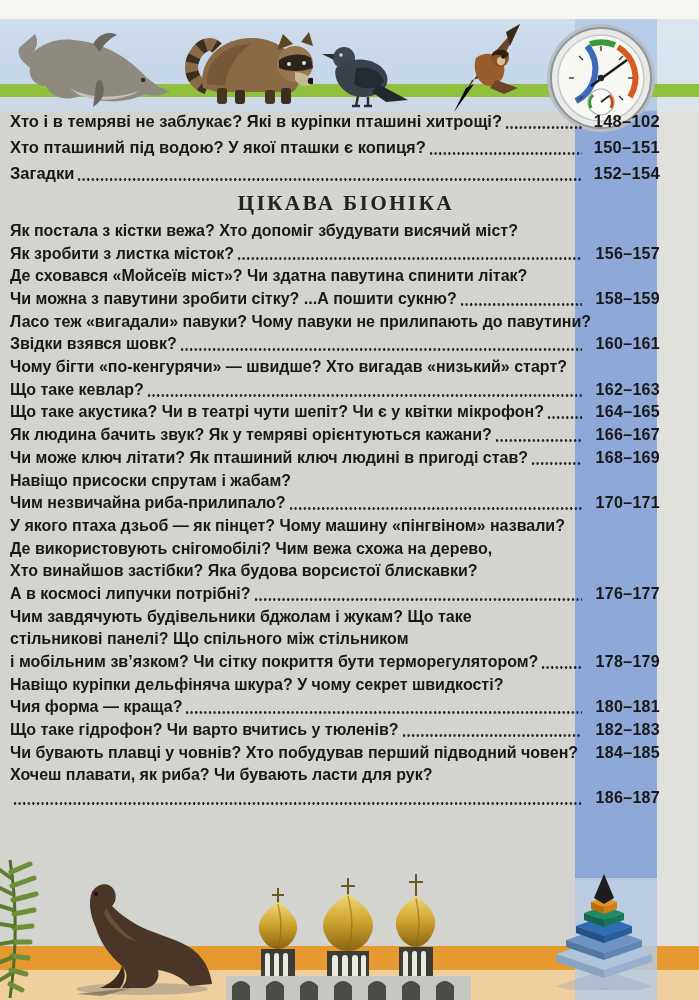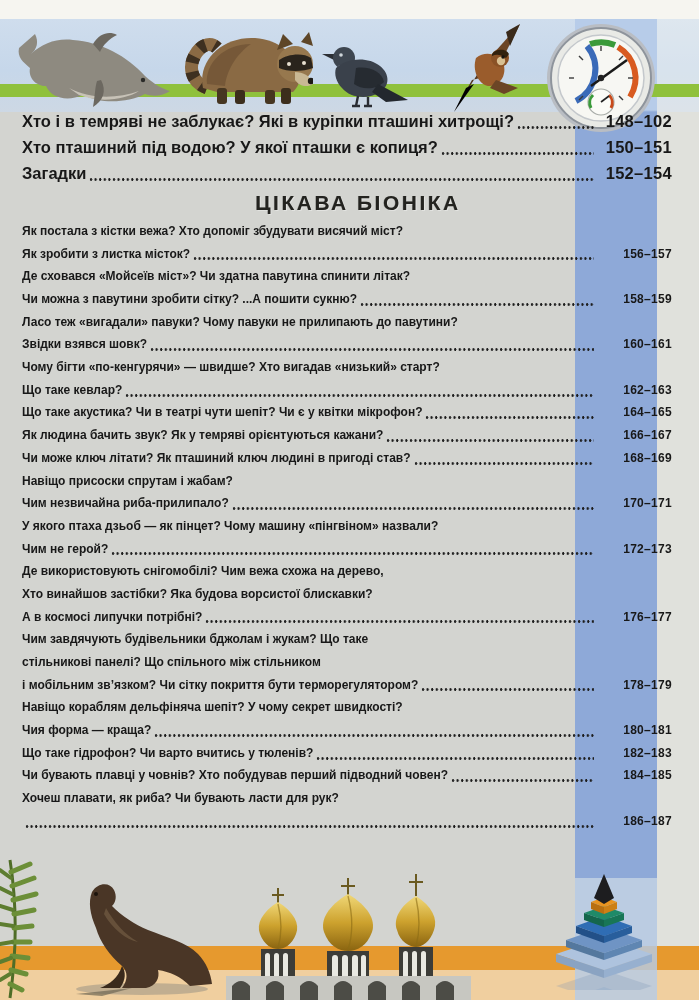--- a/index.html
+++ b/index.html
@@ -15,31 +15,31 @@
   .green-stripe{position:absolute;left:0;top:84px;width:699px;height:13px;background:#8fc13c;z-index:4;}
   .orange-stripe{position:absolute;left:0;top:946px;width:699px;height:24px;background:#e6992e;z-index:2;}
   .tan-band{position:absolute;left:0;top:970px;width:699px;height:30px;background:#f0cf9f;z-index:2;}
   .side-bar{position:absolute;left:575px;top:19px;width:82px;height:859px;z-index:3;
     background:linear-gradient(to bottom,#b7cce9 0px,#b7cce9 91px,#8ea9d8 93px,#8ea9d8 100%);}
   .side-bar-bottom{position:absolute;left:575px;top:878px;width:82px;height:122px;
     background:rgba(182,202,229,0.82);z-index:3;}
   .right-light{position:absolute;left:657px;top:19px;width:42px;height:927px;
     background:rgba(248,248,244,0.35);z-index:3;}
   
-  #toc{position:absolute;left:10px;top:108px;width:650px;z-index:6;color:#181818;margin-left:12px;}
+  #toc{position:absolute;left:10px;top:108px;width:650px;z-index:6;color:#181818;}
   .toc-row{display:flex;align-items:flex-end;line-height:22.7px;height:22.7px;
-    font-size:12px;font-weight:bold;white-space:nowrap;}
+    font-size:16px;font-weight:bold;white-space:nowrap;}
   #toc-top .toc-row{line-height:26px;height:26px;font-size:16.5px;}
   .toc-text{white-space:nowrap;}
   .leader{flex:1 1 auto;height:5px;margin:0 2px 4px 3px;
     background-image:radial-gradient(circle at 2px 2.5px,#1c1c1c 1.05px,rgba(0,0,0,0) 1.4px);
     background-size:4.6px 5px;background-repeat:repeat-x;background-position:left bottom;}
   .pages{min-width:76px;text-align:right;white-space:nowrap;letter-spacing:0.3px;}
   #section-header{height:34px;display:flex;align-items:center;justify-content:center;
-    padding-left:22px;}
+    padding-left:22px;font-family:Liberation Serif, serif;}
   #section-title{font-size:21px;font-weight:bold;letter-spacing:2.5px;color:#23231f;
     text-shadow:1px 1px 0 rgba(255,255,255,0.35), -0.5px -0.5px 0 rgba(0,0,0,0.25);}
   
   .ph{position:absolute;z-index:5;}
 </style>
 </head>
 <body>
 
 <div id="page">
 
@@ -202,25 +202,20 @@
         </div>
         <div class="toc-row">
           <span class="toc-text">Чим незвичайна риба-прилипало?</span>
           <span class="leader"></span>
           <span class="pages">170–171</span>
         </div>
         <div class="toc-row">
           <span class="toc-text">У якого птаха дзьоб — як пінцет? Чому машину «пінгвіном» назвали?</span>
         </div>
         <div class="toc-row">
-          <span class="toc-text">Чим не герой?</span>
-          <span class="leader"></span>
-          <span class="pages">172–173</span>
-        </div>
-        <div class="toc-row">
           <span class="toc-text">Де використовують снігомобілі? Чим вежа схожа на дерево,</span>
         </div>
         <div class="toc-row">
           <span class="toc-text">Хто винайшов застібки? Яка будова ворсистої блискавки?</span>
         </div>
         <div class="toc-row">
           <span class="toc-text">А в космосі липучки потрібні?</span>
           <span class="leader"></span>
           <span class="pages">176–177</span>
         </div>
@@ -229,21 +224,21 @@
         </div>
         <div class="toc-row">
           <span class="toc-text">стільникові панелі? Що спільного між стільником</span>
         </div>
         <div class="toc-row">
           <span class="toc-text">і мобільним зв’язком? Чи сітку покриття бути терморегулятором?</span>
           <span class="leader"></span>
           <span class="pages">178–179</span>
         </div>
         <div class="toc-row">
-          <span class="toc-text">Навіщо кораблям дельфіняча шепіт? У чому секрет швидкості?</span>
+          <span class="toc-text">Навіщо куріпки дельфіняча шкура? У чому секрет швидкості?</span>
         </div>
         <div class="toc-row">
           <span class="toc-text">Чия форма — краща?</span>
           <span class="leader"></span>
           <span class="pages">180–181</span>
         </div>
         <div class="toc-row">
           <span class="toc-text">Що таке гідрофон? Чи варто вчитись у тюленів?</span>
           <span class="leader"></span>
           <span class="pages">182–183</span>

